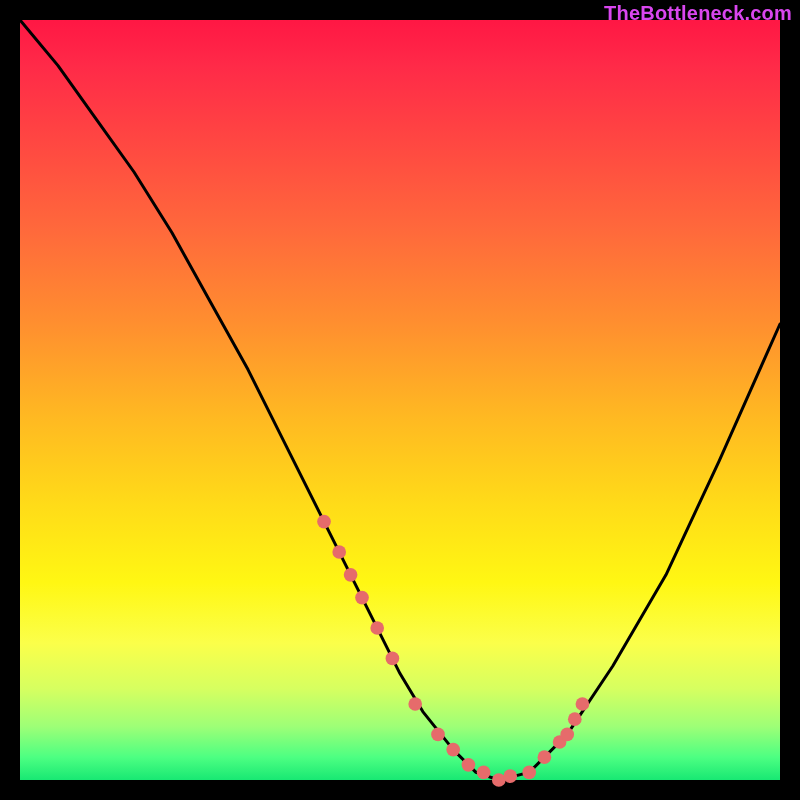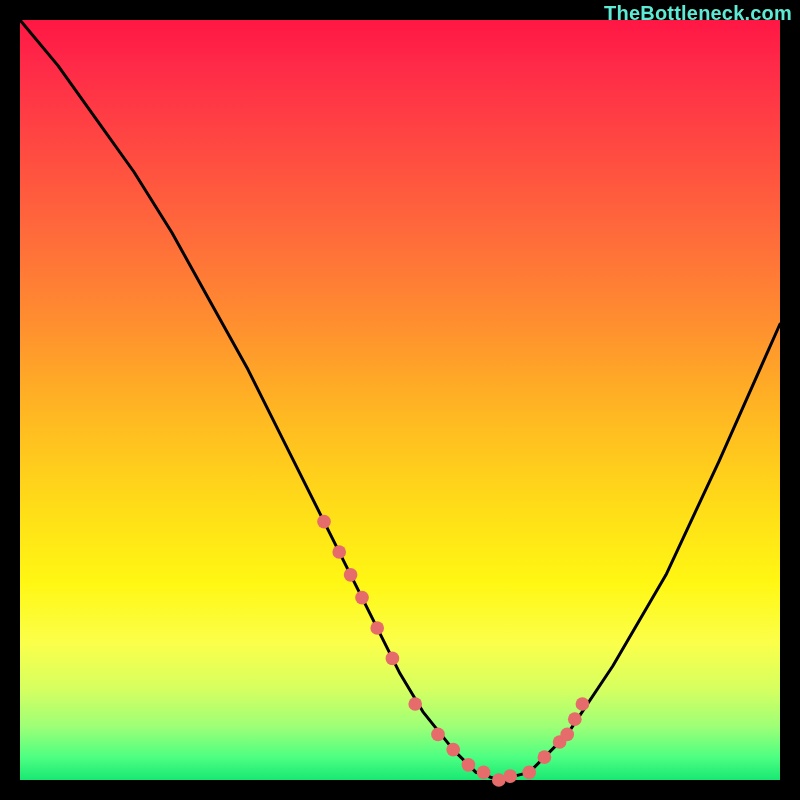--- a/index.html
+++ b/index.html
@@ -40,21 +40,21 @@
       #d6ff60 88%,
       #9dff77 93%,
       #4dff82 97%,
       #18e873 100%
     );
   }
   .watermark {
     position: absolute;
     top: 2px;
     right: 8px;
-    color: #5eead4;
+    color: #d946ef;
     font-size: 20px;
     font-weight: 600;
     letter-spacing: 0.2px;
     user-select: none;
   }
   svg.curve {
     position: absolute;
     left: 0;
     top: 0;
     width: 760px;

